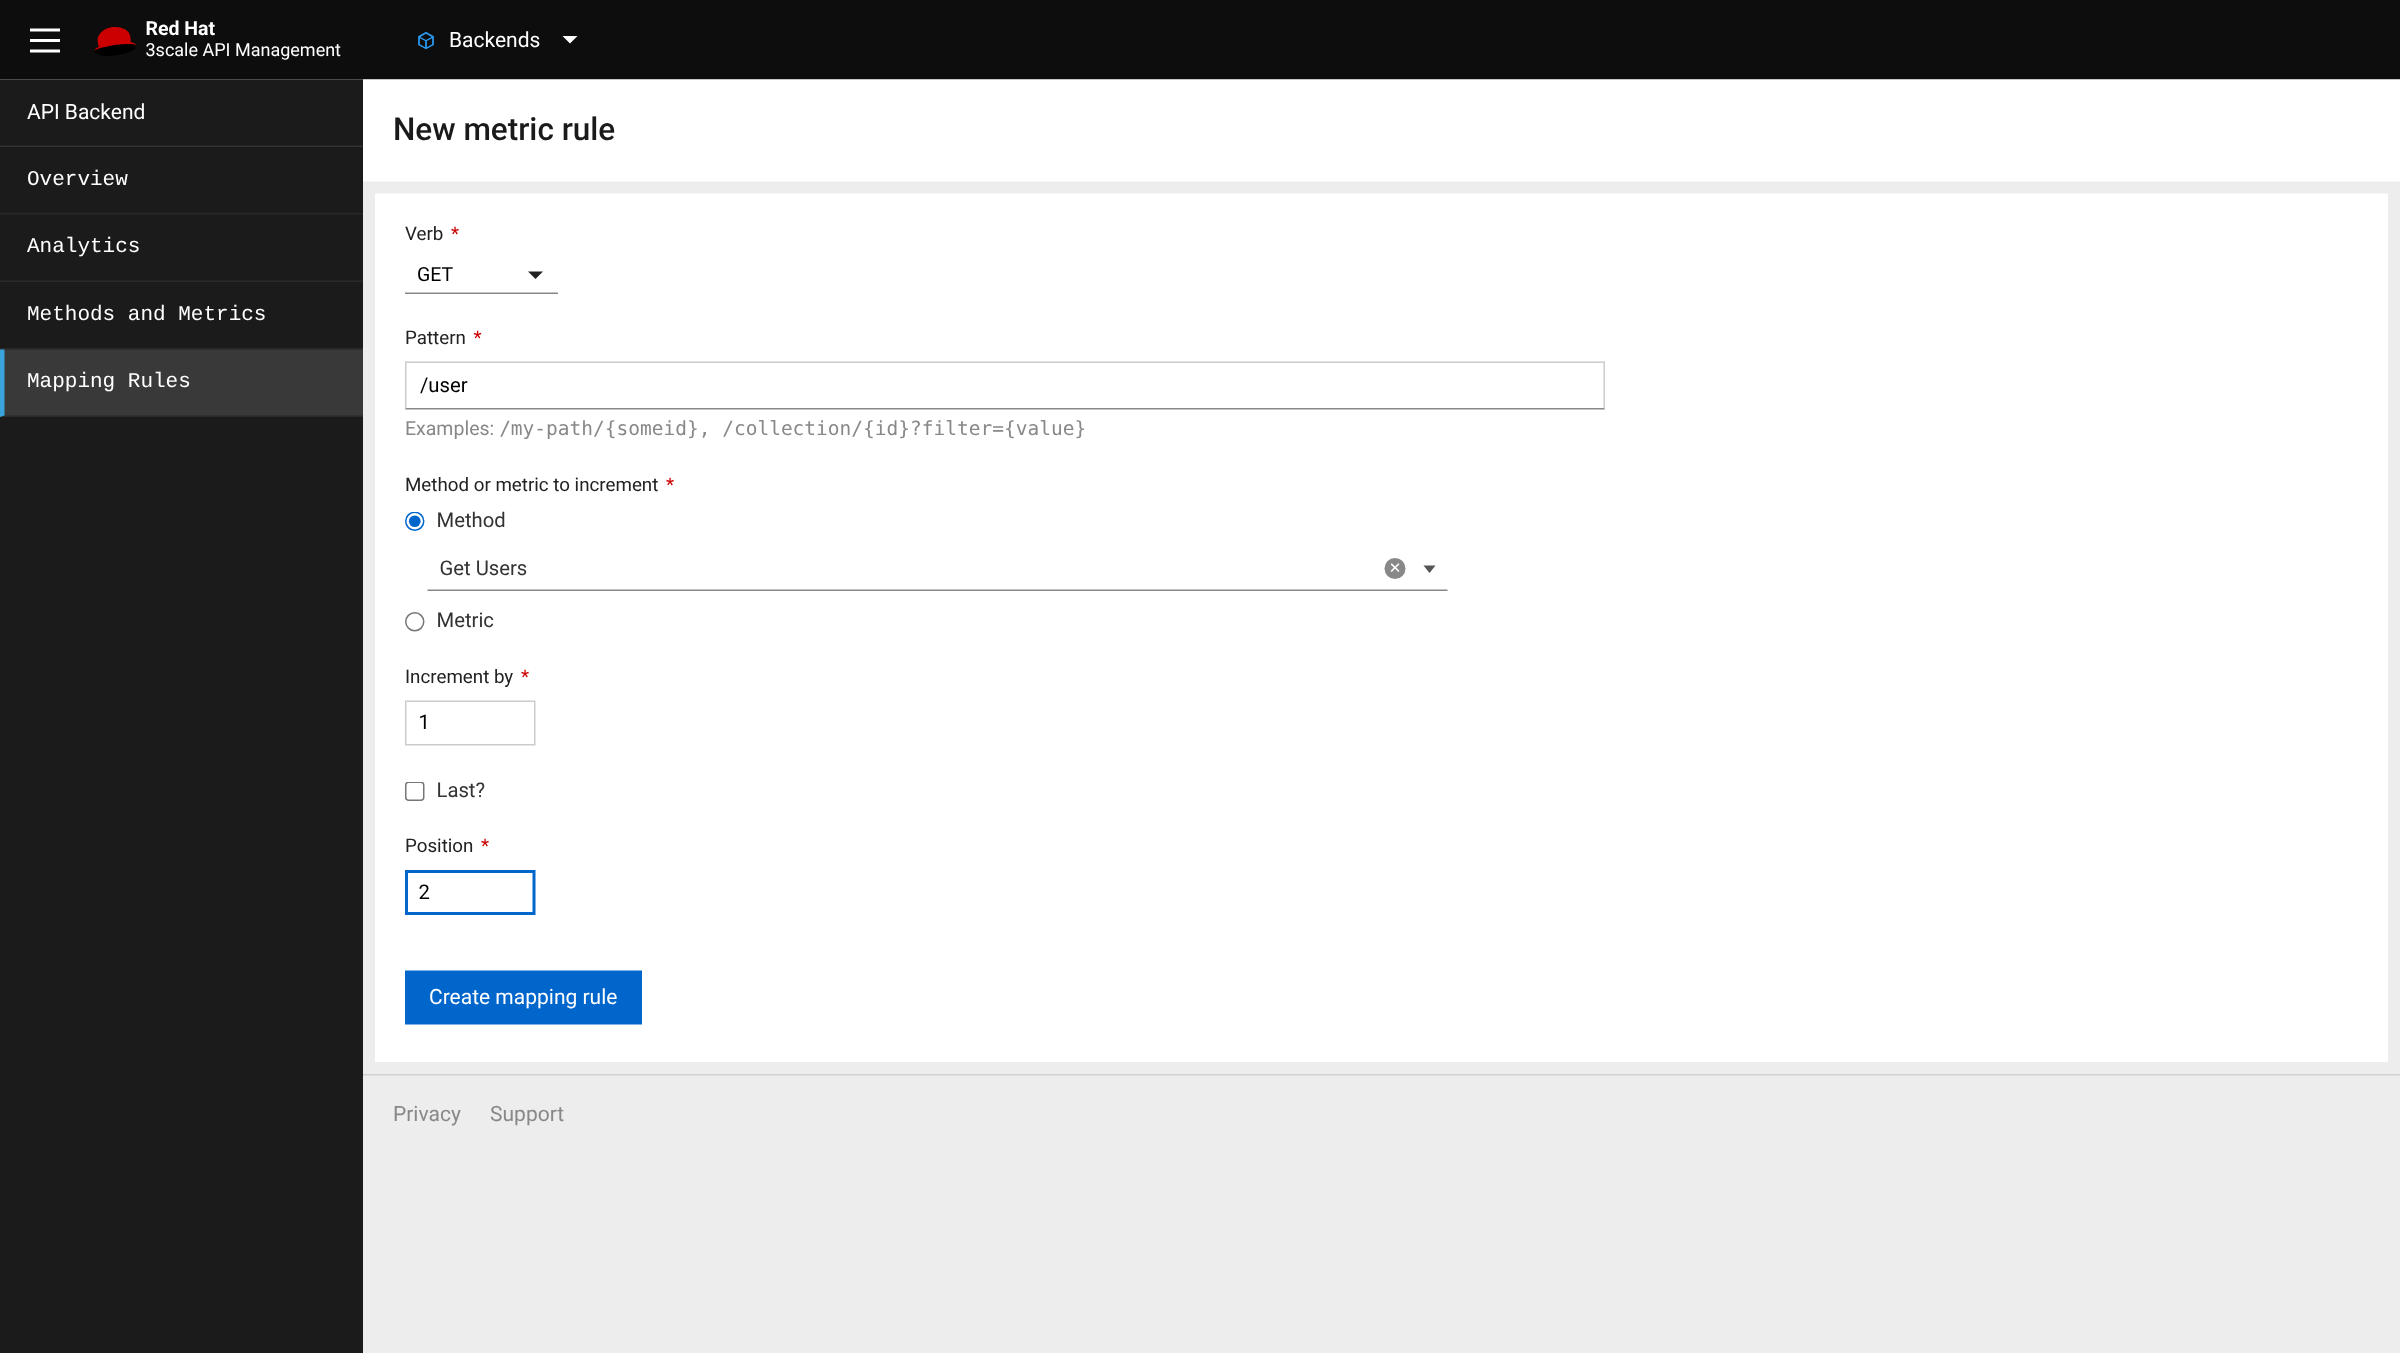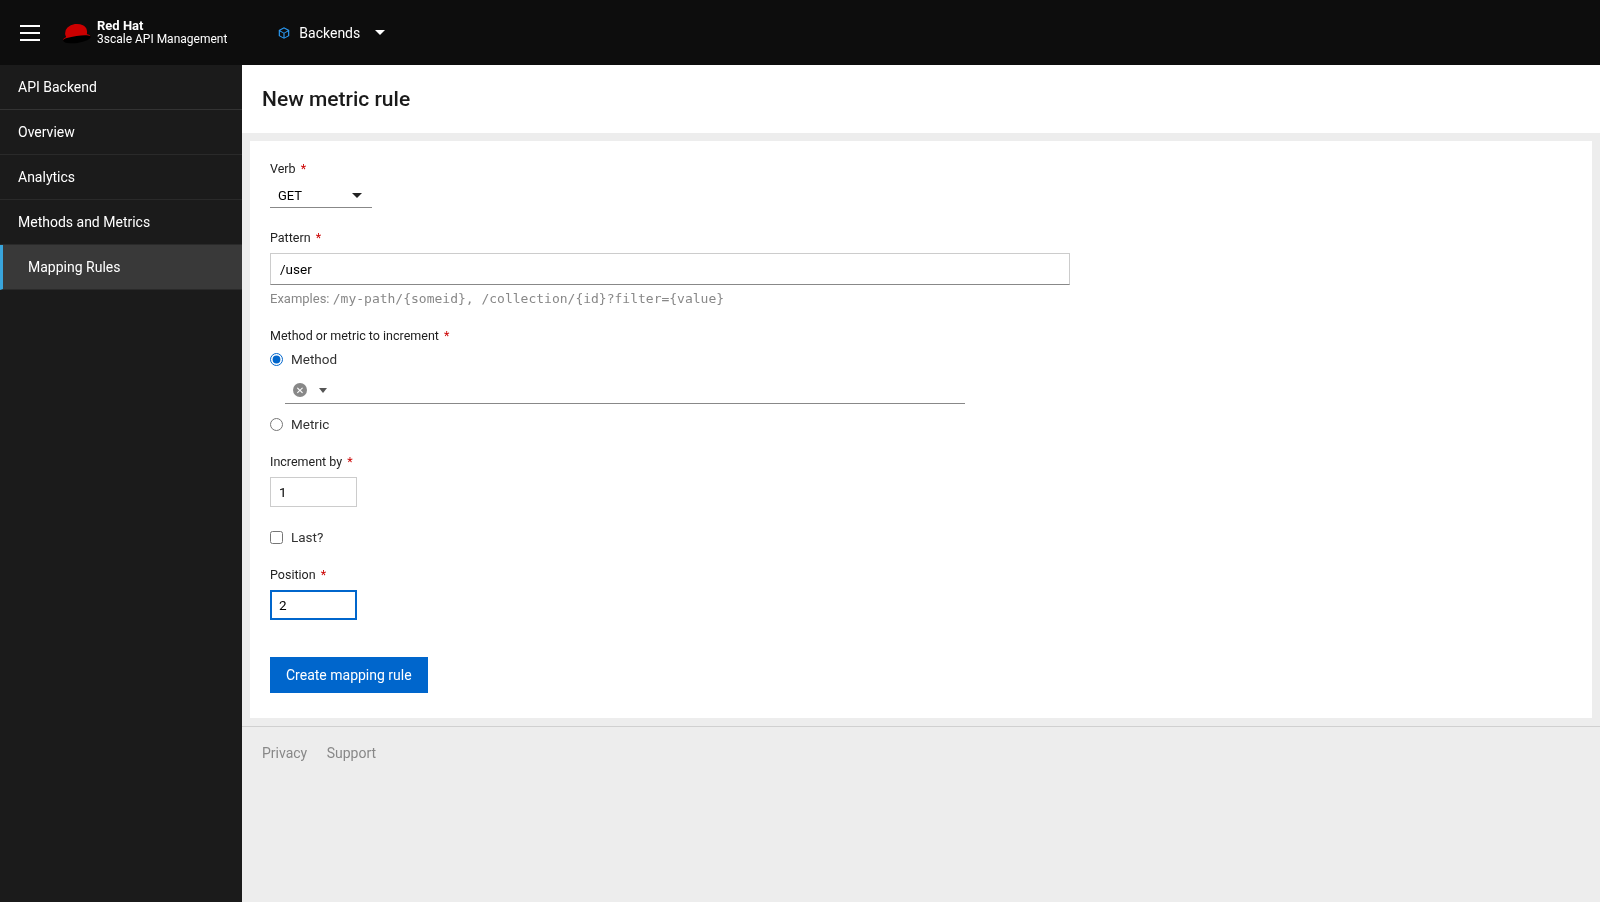--- a/index.html
+++ b/index.html
@@ -8,21 +8,21 @@
       box-sizing: border-box;
       font-family: -apple-system, BlinkMacSystemFont, "Segoe UI", Roboto, "Helvetica Neue", Arial, sans-serif;
     }
     body {
       background: #ededed;
       width: 1600px;
       height: 902px;
       overflow: hidden;
     }
     .topbar {
-      height: 65px;
+      height: 53px;
       background: #0d0d0d;
       display: flex;
       align-items: center;
       padding: 0 20px;
     }
     .hamburger {
       width: 20px;
       height: 16px;
       display: flex;
       flex-direction: column;
@@ -113,25 +113,26 @@
       font-size: 14px;
       border-bottom: 1px solid #333;
       color: #fff;
       font-weight: 400;
     }
     .sidebar-item {
       padding: 14px 18px;
       font-size: 14px;
       border-bottom: 1px solid #2a2a2a;
       cursor: pointer;
+      font-family: Liberation Mono, monospace;
     }
     .sidebar-item.active {
       background: #393939;
       border-left: 3px solid #39a5dc;
-      padding-left: 25px;
+      padding-left: 15px;
     }
     .main {
       flex: 1;
       display: flex;
       flex-direction: column;
       overflow: auto;
       background: #ededed;
     }
     .page-header {
       background: #fff;
@@ -360,20 +361,21 @@
           <div class="form-group">
             <span class="form-label">
               <span>Method or metric to increment</span>
               <span class="req">*</span>
             </span>
             <div class="radio-row">
               <input type="radio" name="mm" checked="" style="">
               <label>Method</label>
             </div>
             <div class="method-select">
+              <span class="method-select-value">Get Users</span>
               <span class="clear-icon">✕</span>
               <span class="dd-caret"></span>
             </div>
             <div class="radio-row">
               <input type="radio" name="mm" style="">
               <label>Metric</label>
             </div>
           </div>
 
           <div class="form-group">

